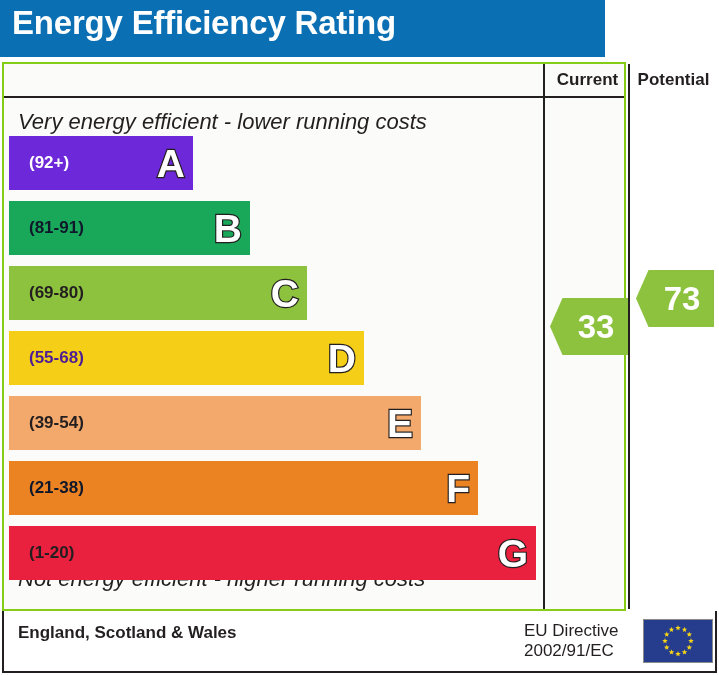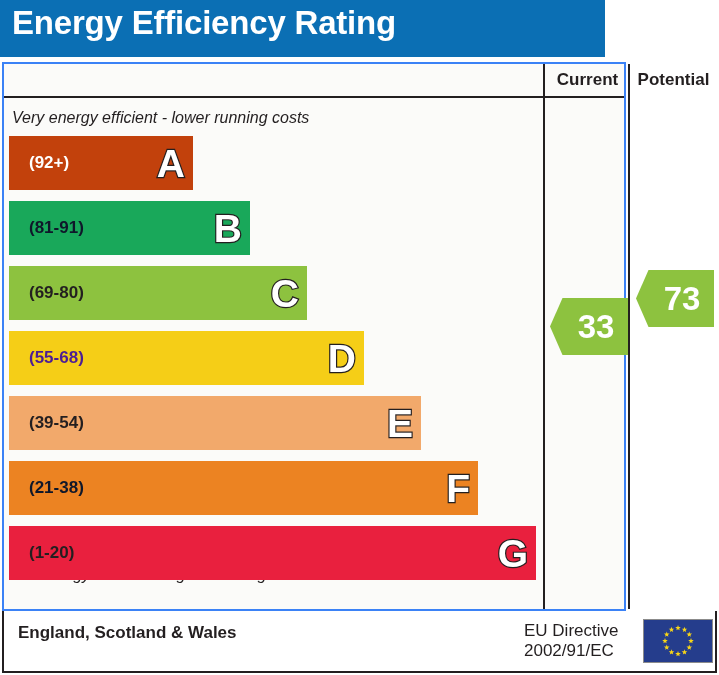--- a/index.html
+++ b/index.html
@@ -41,21 +41,21 @@
     white-space: nowrap;
   }
 
   
   .table-frame {
     position: absolute;
     left: 2px;
     top: 62px;
     width: 624px;
     height: 549px;
-    border: 2px solid #3b82f6;
+    border: 2px solid #84cc16;
     box-sizing: border-box;
     background: #fbfbf9;
   }
 
   
   .col-head-row {
     position: absolute;
     left: 0;
     top: 0;
     width: 100%;
@@ -91,23 +91,23 @@
   .bands-area {
     position: absolute;
     left: 0;
     top: 34px;
     width: 537px;
     height: 511px;
   }
 
   .caption {
     position: absolute;
-    left: 8px;
+    left: 14px;
     font-style: italic;
-    font-size: 16px;
+    font-size: 22px;
     color: #231f20;
     white-space: nowrap;
   }
   .caption.top { top: 11px; }
   .caption.bottom { top: 468px; }
 
   .band {
     position: absolute;
     height: 54px;
     box-sizing: border-box;
@@ -207,21 +207,21 @@
       <div class="col-head potential">Potential</div>
     </div>
 
     <div class="vdiv d1"></div>
     <div class="vdiv d2"></div>
 
     <div class="bands-area">
       <div class="caption top">Very energy efficient - lower running costs</div>
       <div class="caption bottom">Not energy efficient - higher running costs</div>
       <div id="bands-host">
-          <div class="band" style="left: 5px; top: 38px; width: 184px; background: #c2410c; padding-left: 31px;">
+          <div class="band" style="left: 5px; top: 38px; width: 184px; background: #6d28d9; padding-left: 31px;">
             <div class="range" style="color: rgb(255, 255, 255);">(92+)</div>
             <div class="letter">A</div>
           </div>
           <div class="band" style="left: 5px; top: 103px; width: 241px; background: rgb(25, 168, 90);">
             <div class="range" style="color: #0f172a;">(81-91)</div>
             <div class="letter">B</div>
           </div>
           <div class="band" style="left: 5px; top: 168px; width: 298px; background: rgb(141, 194, 63);">
             <div class="range" style="color: rgb(35, 31, 32);">(69-80)</div>
             <div class="letter">C</div>

